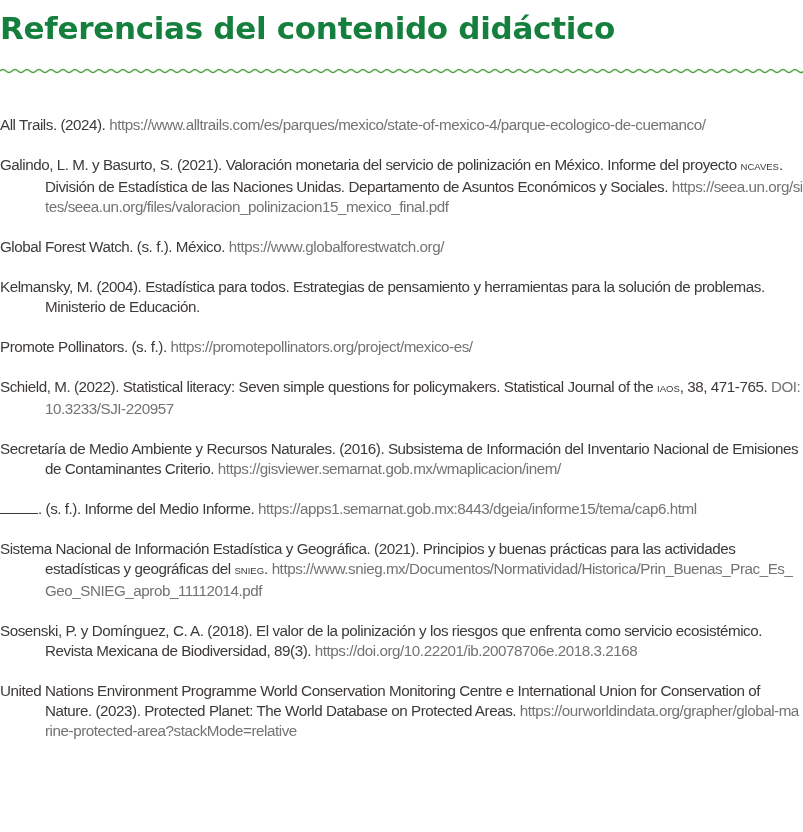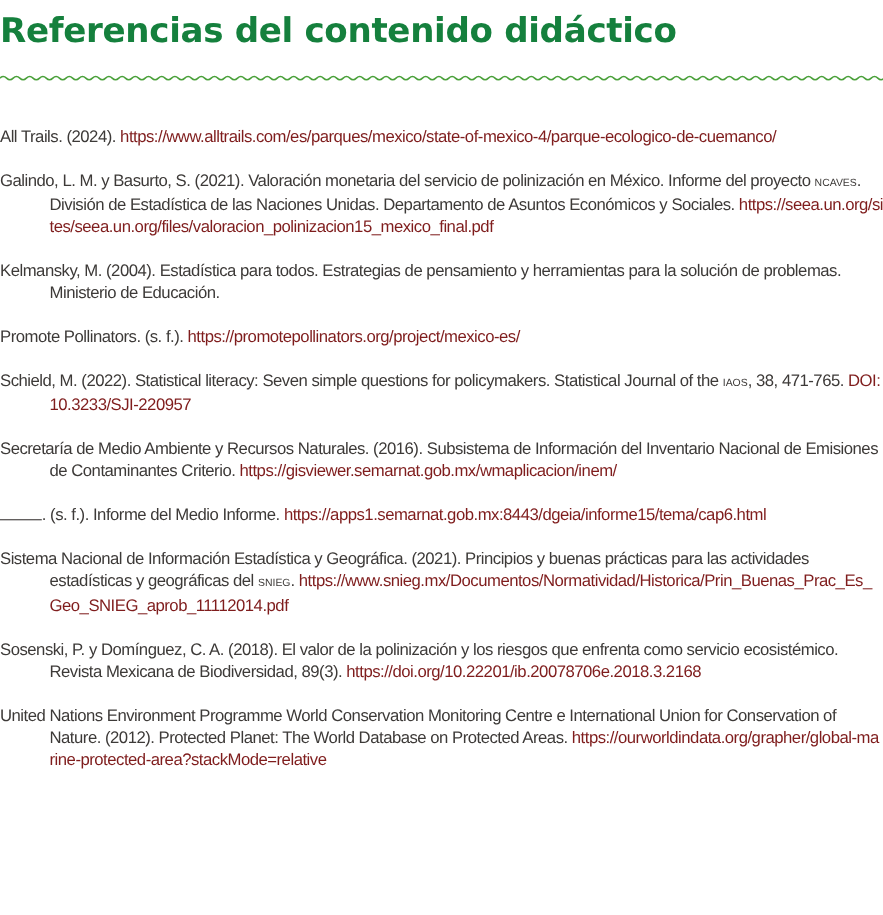--- a/index.html
+++ b/index.html
@@ -20,21 +20,21 @@
   .refs {
     position: absolute; left: 0; top: 115px; width: 803px;
   }
   .ref {
     font-size: 15.2px; line-height: 20px; letter-spacing: -0.45px;
     padding-left: 45px; text-indent: -45px;
     margin: 0 0 20px 0;
   }
   .ref .it { }
   .ref .sc { font-size: 9.5px; text-transform: uppercase; letter-spacing: 0; }
-  .ref .link { color: #7f1d1d; text-decoration: none; word-break: break-all; }
+  .ref .link { color: #737373; text-decoration: none; word-break: break-all; }
   .ref .blank { display: inline-block; width: 38px; border-bottom: 1px solid #3d3a38; height: 13px; vertical-align: baseline; }
 </style>
 </head>
 <body>
 
 <h1 class="title">Referencias del contenido didáctico</h1>
 
 <svg class="wave" viewBox="0 0 803 10" preserveAspectRatio="none">
   <path id="wavepath" fill="none" stroke="#4aa03a" stroke-width="1.4" d="M0 5 Q3 2 6 5 T12 5 Q15 2 18 5 T24 5 Q27 2 30 5 T36 5 Q39 2 42 5 T48 5 Q51 2 54 5 T60 5 Q63 2 66 5 T72 5 Q75 2 78 5 T84 5 Q87 2 90 5 T96 5 Q99 2 102 5 T108 5 Q111 2 114 5 T120 5 Q123 2 126 5 T132 5 Q135 2 138 5 T144 5 Q147 2 150 5 T156 5 Q159 2 162 5 T168 5 Q171 2 174 5 T180 5 Q183 2 186 5 T192 5 Q195 2 198 5 T204 5 Q207 2 210 5 T216 5 Q219 2 222 5 T228 5 Q231 2 234 5 T240 5 Q243 2 246 5 T252 5 Q255 2 258 5 T264 5 Q267 2 270 5 T276 5 Q279 2 282 5 T288 5 Q291 2 294 5 T300 5 Q303 2 306 5 T312 5 Q315 2 318 5 T324 5 Q327 2 330 5 T336 5 Q339 2 342 5 T348 5 Q351 2 354 5 T360 5 Q363 2 366 5 T372 5 Q375 2 378 5 T384 5 Q387 2 390 5 T396 5 Q399 2 402 5 T408 5 Q411 2 414 5 T420 5 Q423 2 426 5 T432 5 Q435 2 438 5 T444 5 Q447 2 450 5 T456 5 Q459 2 462 5 T468 5 Q471 2 474 5 T480 5 Q483 2 486 5 T492 5 Q495 2 498 5 T504 5 Q507 2 510 5 T516 5 Q519 2 522 5 T528 5 Q531 2 534 5 T540 5 Q543 2 546 5 T552 5 Q555 2 558 5 T564 5 Q567 2 570 5 T576 5 Q579 2 582 5 T588 5 Q591 2 594 5 T600 5 Q603 2 606 5 T612 5 Q615 2 618 5 T624 5 Q627 2 630 5 T636 5 Q639 2 642 5 T648 5 Q651 2 654 5 T660 5 Q663 2 666 5 T672 5 Q675 2 678 5 T684 5 Q687 2 690 5 T696 5 Q699 2 702 5 T708 5 Q711 2 714 5 T720 5 Q723 2 726 5 T732 5 Q735 2 738 5 T744 5 Q747 2 750 5 T756 5 Q759 2 762 5 T768 5 Q771 2 774 5 T780 5 Q783 2 786 5 T792 5 Q795 2 798 5 T804 5"></path>
 </svg>
@@ -42,20 +42,23 @@
 <div class="refs">
 
   <p class="ref">
     <span>All Trails. (2024). </span><a class="link">https://www.alltrails.com/es/parques/mexico/state-of-mexico-4/parque-ecologico-de-cuemanco/</a>
   </p>
 
   <p class="ref">
     <span>Galindo, L. M. y Basurto, S. (2021). </span><span class="it">Valoración monetaria del servicio de polinización en México. Informe del proyecto </span><span class="it sc">ncaves</span><span>. División de Estadística de las Naciones Unidas. Departamento de Asuntos Económicos y Sociales. </span><a class="link">https://seea.un.org/sites/seea.un.org/files/valoracion_polinizacion15_mexico_final.pdf</a>
   </p>
 
+  <p class="ref">
+    <span>Global Forest Watch. (s. f.). México. </span><a class="link">https://www.globalforestwatch.org/</a>
+  </p>
 
   <p class="ref">
     <span>Kelmansky, M. (2004). </span><span class="it">Estadística para todos. Estrategias de pensamiento y herramientas para la solución de problemas</span><span>. Ministerio de Educación.</span>
   </p>
 
   <p class="ref">
     <span>Promote Pollinators. (s. f.). </span><a class="link">https://promotepollinators.org/project/mexico-es/</a>
   </p>
 
   <p class="ref">
@@ -72,16 +75,16 @@
 
   <p class="ref">
     <span>Sistema Nacional de Información Estadística y Geográfica. (2021). </span><span class="it">Principios y buenas prácticas para las actividades estadísticas y geográficas del </span><span class="it sc">snieg</span><span>. </span><a class="link">https://www.snieg.mx/Documentos/Normatividad/Historica/Prin_Buenas_Prac_Es_Geo_SNIEG_aprob_11112014.pdf</a>
   </p>
 
   <p class="ref">
     <span>Sosenski, P. y Domínguez, C. A. (2018). El valor de la polinización y los riesgos que enfrenta como servicio ecosistémico. </span><span class="it">Revista Mexicana de Biodiversidad</span><span>, 89(3). </span><a class="link">https://doi.org/10.22201/ib.20078706e.2018.3.2168</a>
   </p>
 
   <p class="ref">
-    <span>United Nations Environment Programme World Conservation Monitoring Centre e International Union for Conservation of Nature. (2012). Protected Planet: The World Database on Protected Areas. </span><a class="link">https://ourworldindata.org/grapher/global-marine-protected-area?stackMode=relative</a>
+    <span>United Nations Environment Programme World Conservation Monitoring Centre e International Union for Conservation of Nature. (2023). Protected Planet: The World Database on Protected Areas. </span><a class="link">https://ourworldindata.org/grapher/global-marine-protected-area?stackMode=relative</a>
   </p>
 
 </div>
 
 </body></html>

